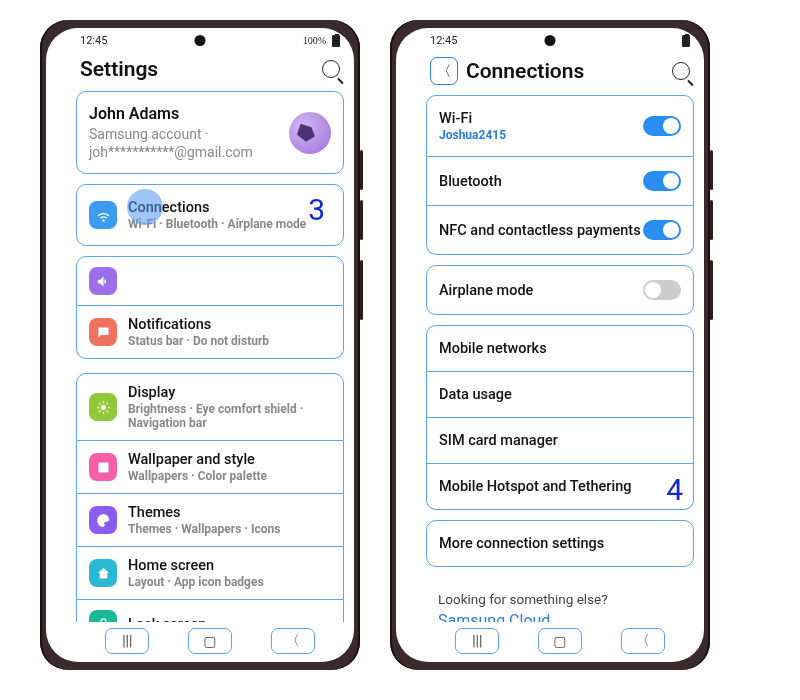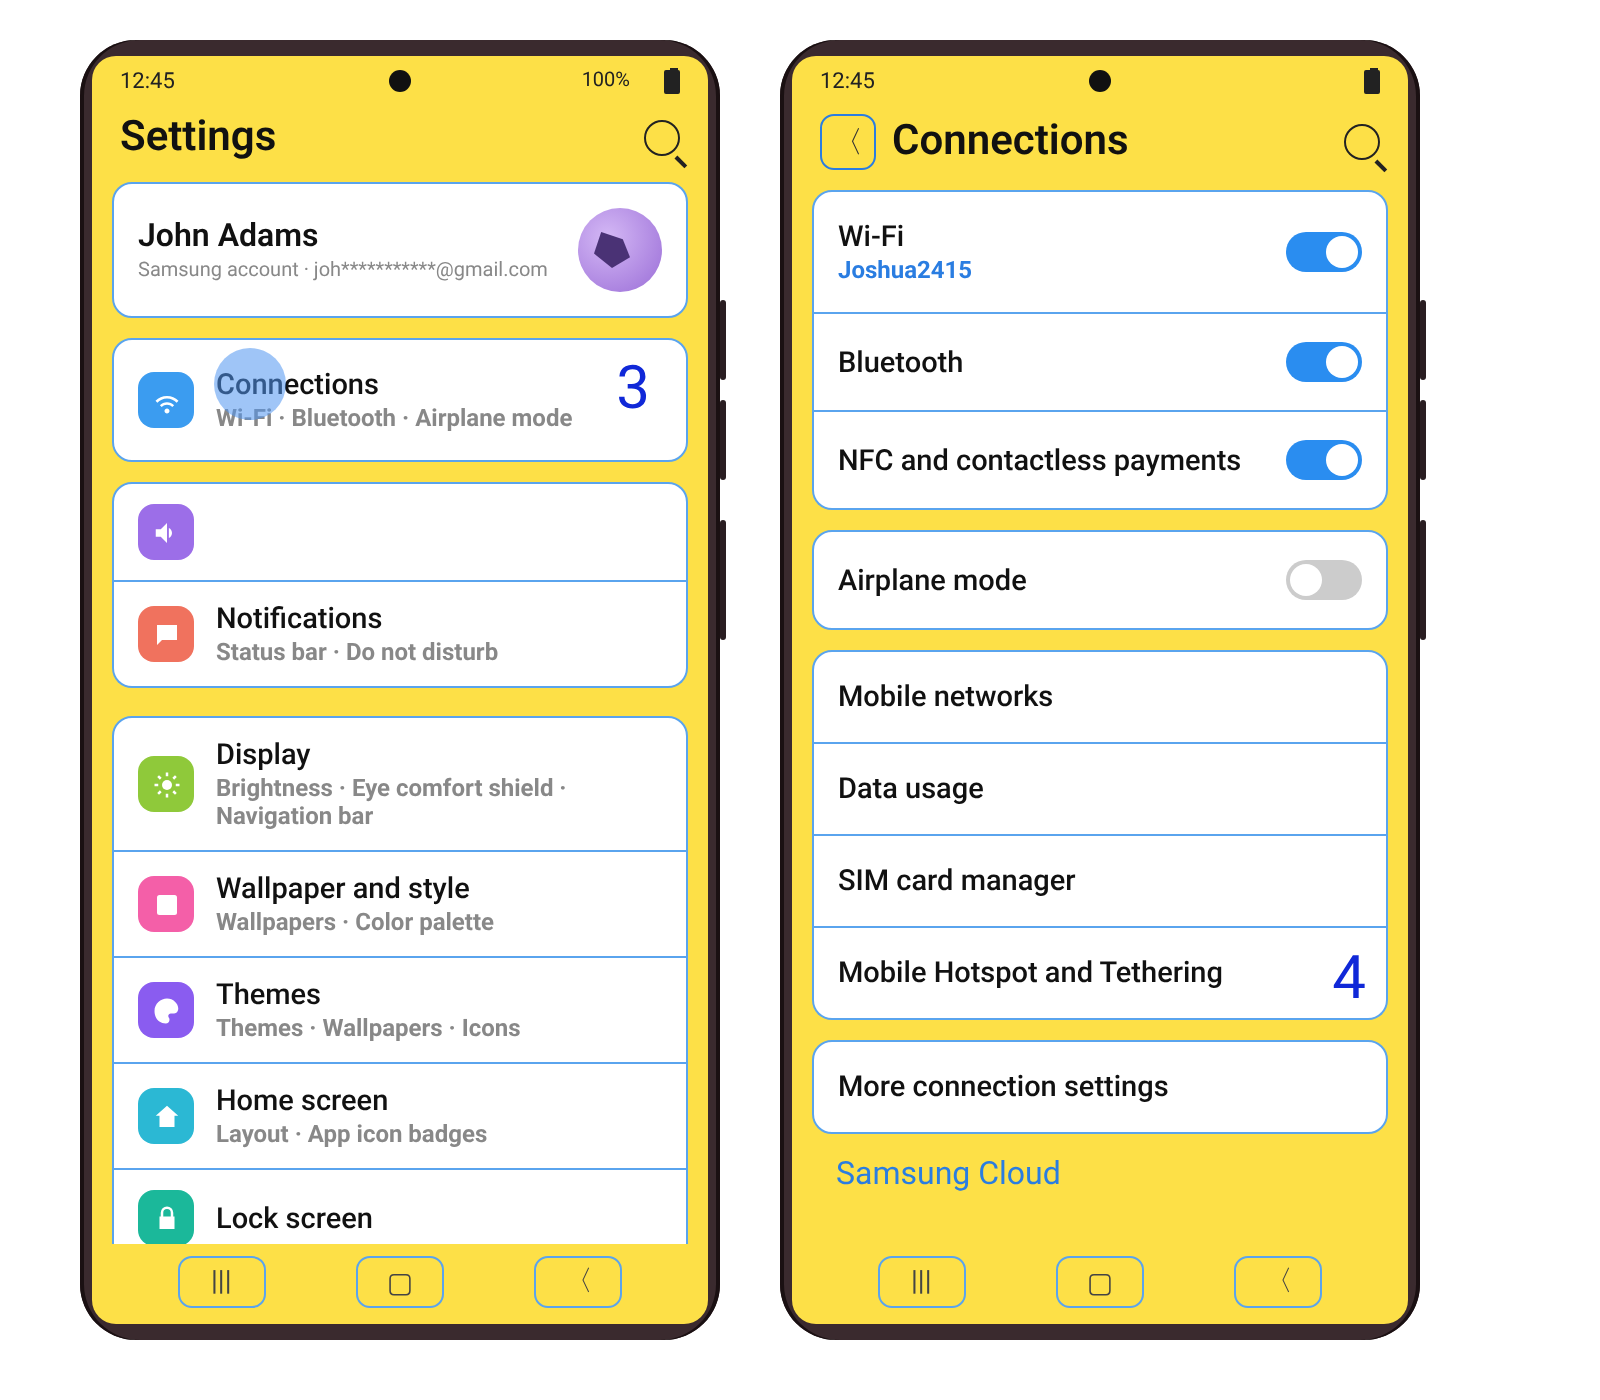--- a/index.html
+++ b/index.html
@@ -27,45 +27,46 @@
     width: 3px;
     background: #2a1e22;
     border-radius: 2px;
   }
   .sb1 { top: 130px; height: 40px; }
   .sb2 { top: 180px; height: 40px; }
   .sb3 { top: 240px; height: 60px; }
   .screen {
     width: 100%;
     height: 100%;
-    background: #fde047;
-    border-radius: 12px;
+    background: #ffffff;
+    border-radius: 32px;
     overflow: hidden;
     position: relative;
     display: flex;
     flex-direction: column;
+    padding-left: 20px;
   }
   .camera {
     position: absolute;
     top: 7px; left: 50%;
     transform: translateX(-50%);
     width: 11px; height: 11px;
     background: #111;
     border-radius: 50%;
     z-index: 50;
   }
   .status-bar {
     display: flex;
     justify-content: space-between;
     align-items: center;
     padding: 6px 14px 2px;
     font-size: 11px;
     color: #222;
   }
-  .status-right { display: flex; align-items: center; gap: 17px; font-size: 10px; }
+  .status-right { display: flex; align-items: center; gap: 6px; font-size: 10px; font-family: Liberation Serif, serif; }
   .batt {
     width: 8px; height: 12px;
     border: 1px solid #222;
     border-radius: 1px;
     position: relative;
     background: #222;
   }
   .batt::after {
     content: "";
     position: absolute; top: -2px; left: 2px;
@@ -121,21 +122,21 @@
   .row.flat-top { border-top-left-radius: 0; border-top-right-radius: 0; margin-top: -6px; border-top: none; }
   .row.flat-bot { border-bottom-left-radius: 0; border-bottom-right-radius: 0; }
   .row.mid { border-radius: 0; margin-top: -6px; border-top: none; }
   .row.solo { margin-bottom: 10px; }
   .acct {
     padding: 12px;
     margin-bottom: 10px;
   }
   .acct-txt { flex: 1; }
   .acct-name { font-size: 16px; font-weight: 600; color: #111; }
-  .acct-sub { font-size: 10px; color: #888; margin-top: 2px; line-height: 1.3; }
+  .acct-sub { font-size: 14px; color: #888; margin-top: 2px; line-height: 1.3; }
   .avatar {
     width: 42px; height: 42px;
     border-radius: 50%;
     background: radial-gradient(circle at 35% 35%, #d4b8f5, #9a6dd7);
     position: relative;
     overflow: hidden;
   }
   .avatar::after {
     content: "";
     position: absolute;
@@ -426,20 +427,21 @@
         </div>
         <div class="simple-row last" style="position:relative;">
           <div class="step-badge step4">4</div>
           <div class="row-title">Mobile Hotspot and Tethering</div>
         </div>
 
         <div class="simple-row alone">
           <div class="row-title">More connection settings</div>
         </div>
 
+        <div class="footer-hint">Looking for something else?</div>
         <div class="footer-link">Samsung Cloud</div>
 
       </div>
       <div class="nav-bar">
         <div class="nav-btn">|||</div>
         <div class="nav-btn">▢</div>
         <div class="nav-btn">〈</div>
       </div>
     </div>
   </div>

